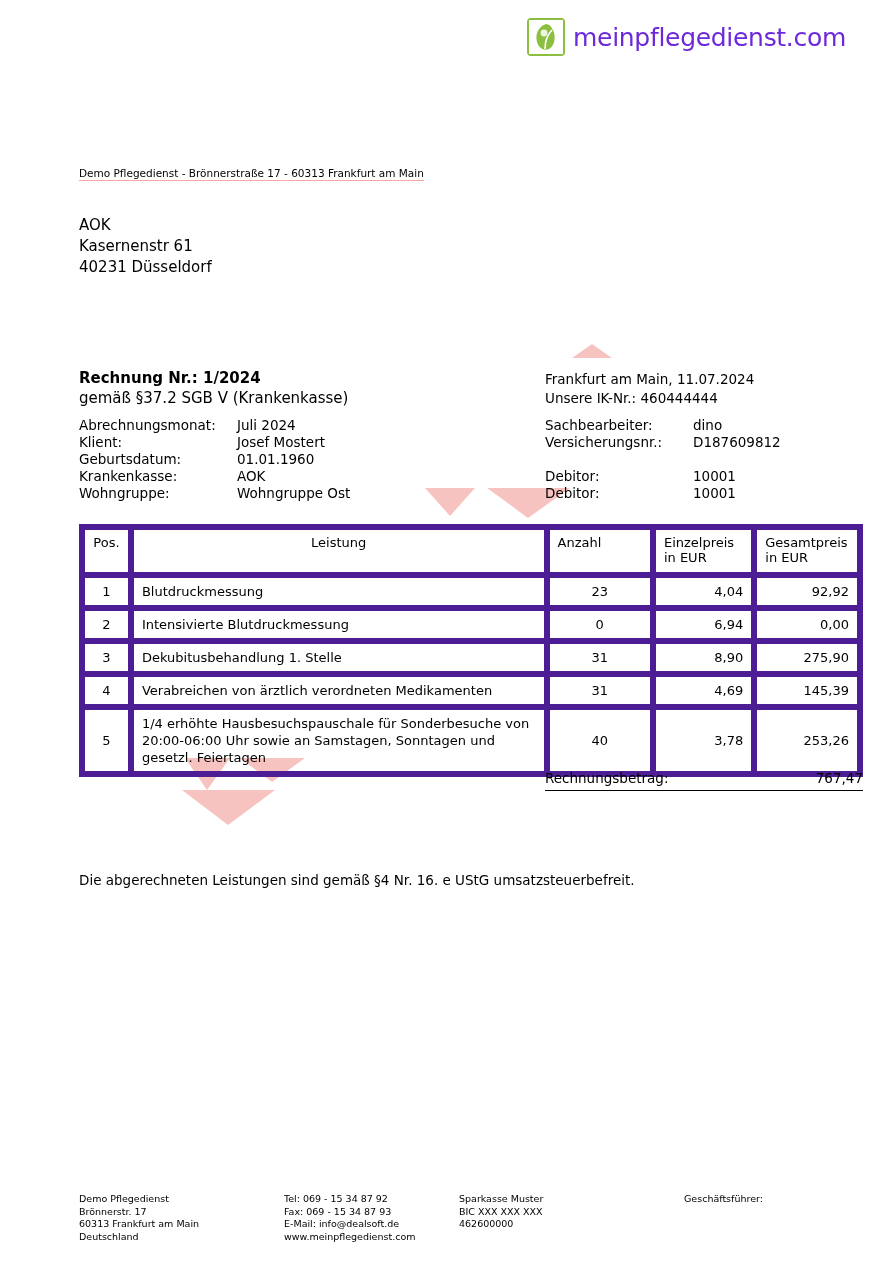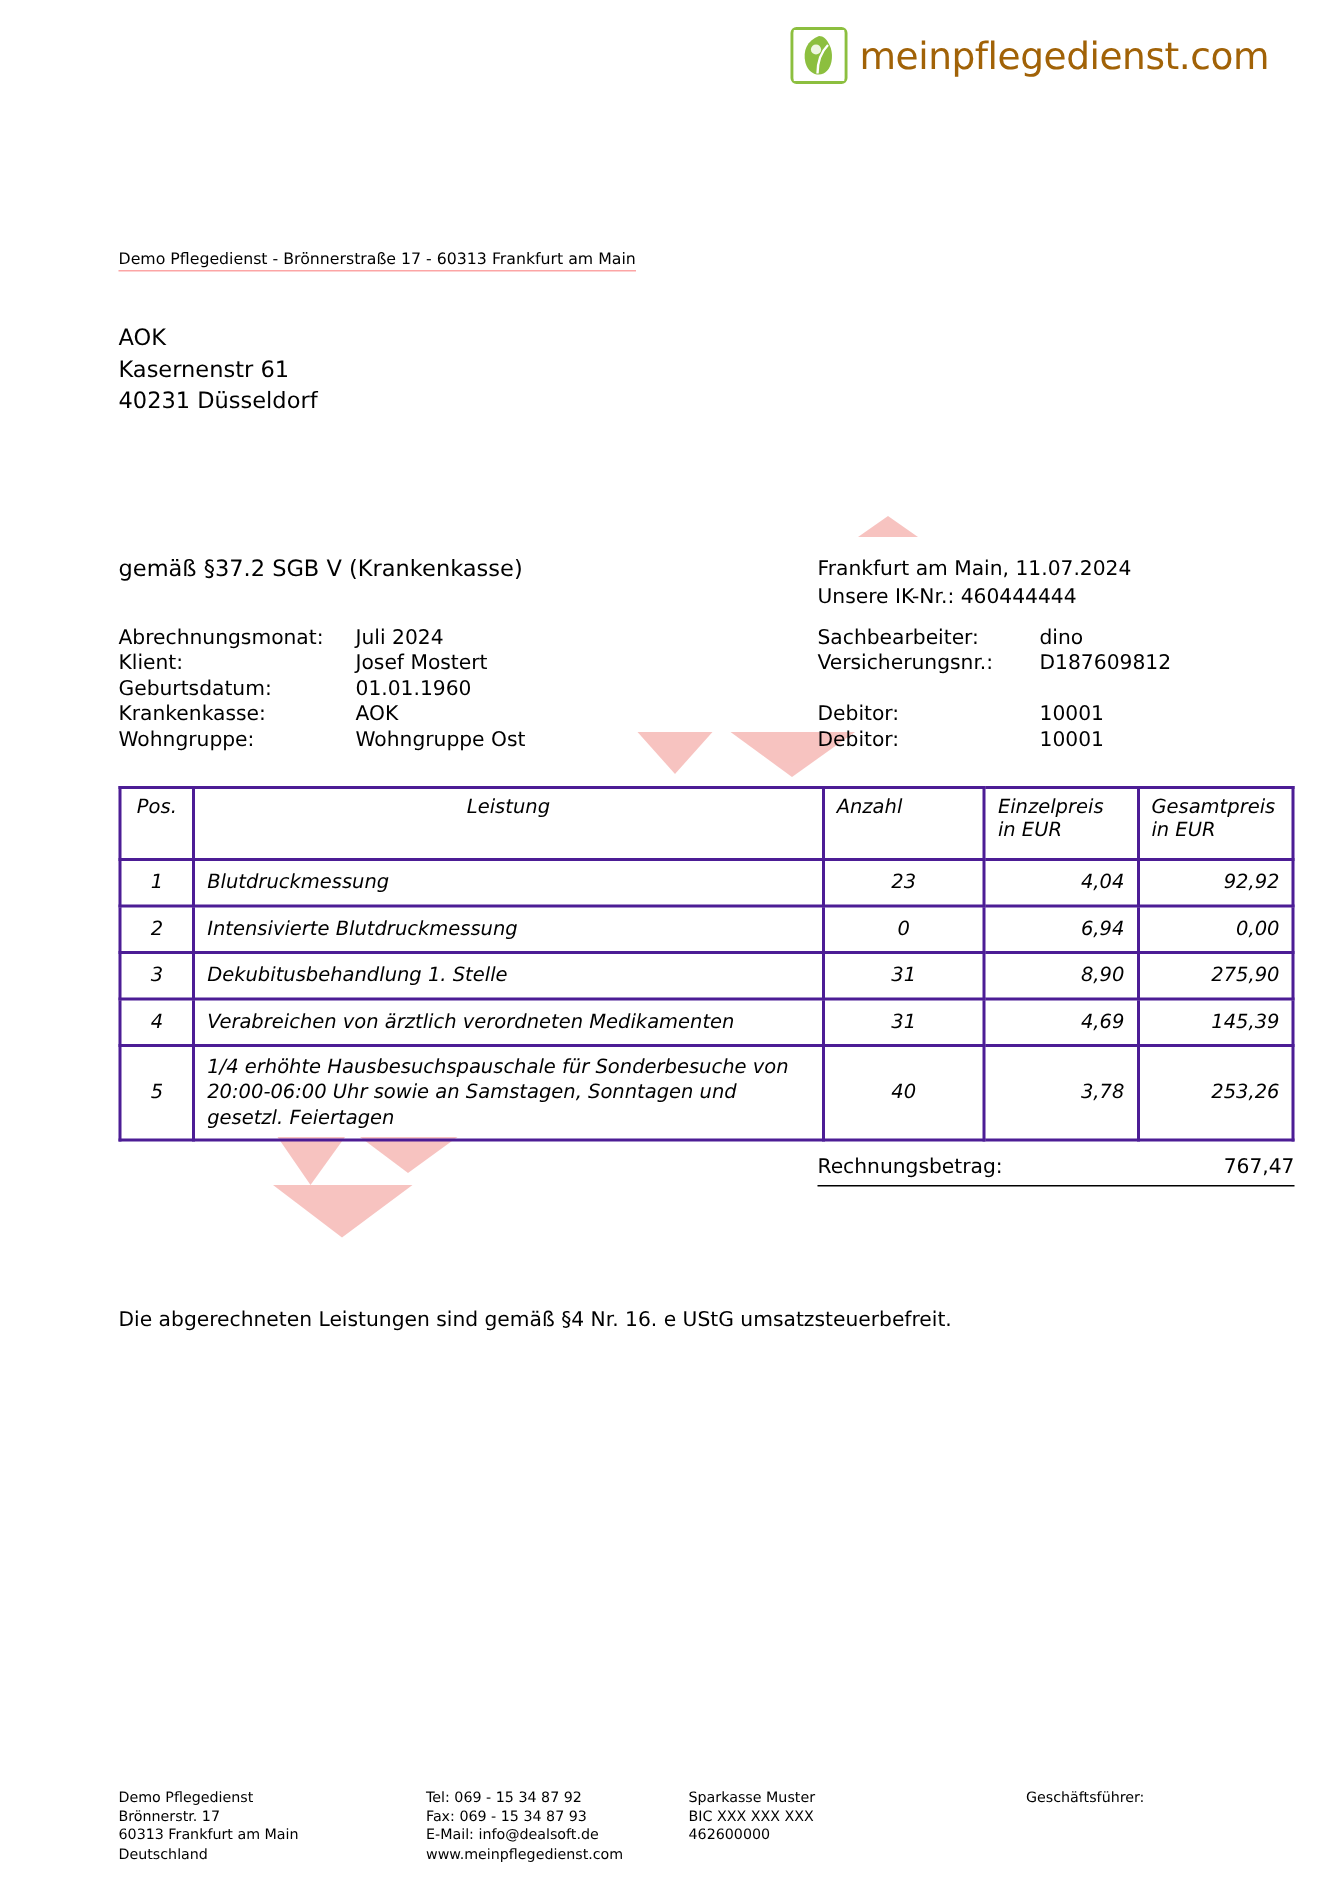--- a/index.html
+++ b/index.html
@@ -46,21 +46,21 @@
     width: 38px;
     height: 38px;
     border: 2px solid #8cbf3f;
     border-radius: 4px;
     background: #ffffff;
     position: relative;
   }
   .logo-text {
     font-family: "DejaVu Sans", sans-serif;
     font-size: 25px;
-    color: #a16207;
+    color: #6d28d9;
     letter-spacing: -0.3px;
     white-space: nowrap;
   }
 
   
   .sender-line {
     position: absolute;
     left: 79px;
     top: 167px;
     font-size: 10.5px;
@@ -134,25 +134,24 @@
     position: absolute;
     left: 79px;
     top: 524px;
     width: 784px;
     border-collapse: collapse;
     font-size: 13px;
     z-index: 2;
     background: transparent;
   }
   .items th, .items td {
-    border: 2px solid #4c1d95;
+    border: 6px solid #4c1d95;
     padding: 5px 8px;
     vertical-align: middle;
     background: transparent;
-    font-style: italic;
   }
   .items thead th {
     font-weight: normal;
     text-align: center;
     vertical-align: top;
     height: 48px;
   }
   .col-pos   { width: 48px;  text-align: center; }
   .col-desc  { width: 410px; }
   .col-qty   { width: 105px; text-align: center; }
@@ -236,20 +235,21 @@
 
   <div class="sender-line">Demo Pflegedienst - Brönnerstraße 17 - 60313 Frankfurt am Main</div>
 
   <div class="recipient">
     <div>AOK</div>
     <div>Kasernenstr 61</div>
     <div>40231 Düsseldorf</div>
   </div>
 
   <div class="inv-head">
+    <div class="inv-title">Rechnung Nr.: 1/2024</div>
     <div class="inv-sub">gemäß §37.2 SGB V (Krankenkasse)</div>
   </div>
 
   <div class="inv-right">
     <div>Frankfurt am Main, 11.07.2024</div>
     <div>Unsere IK-Nr.: 460444444</div>
   </div>
 
   <div class="meta-left">
     <div class="meta-row">

